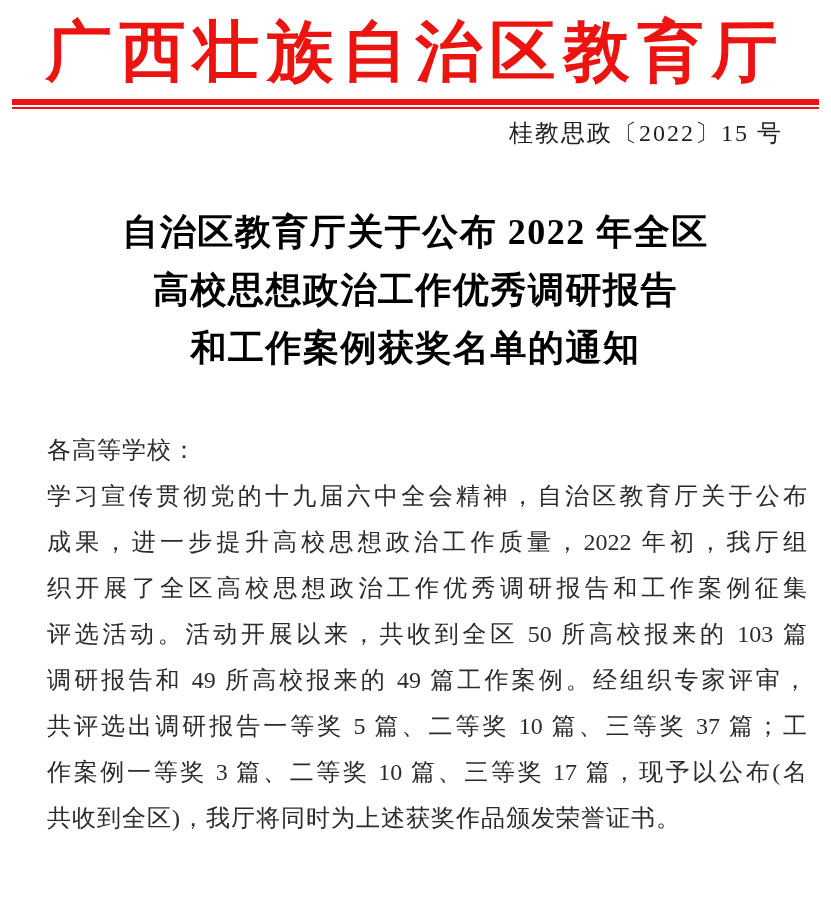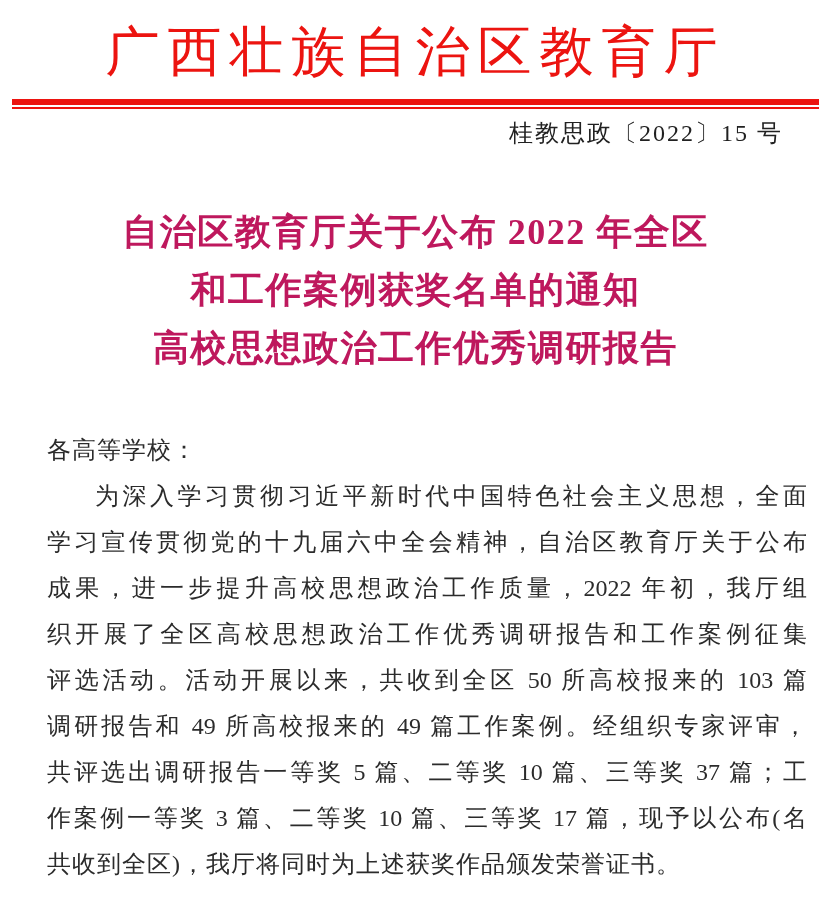--- a/index.html
+++ b/index.html
@@ -17,22 +17,22 @@
     width: 831px;
     height: 899px;
     background: var(--paper);
     overflow: hidden;
   }
   
   .agency {
     margin-top: 22px;
     text-align: center;
     color: var(--accent-red);
-    font-size: 54px;
-    font-weight: normal;
+    font-size: 66px;
+    font-weight: bold;
     line-height: 60px;
     letter-spacing: 8px;
     white-space: nowrap;
   }
   
   .divider {
     margin: 17px auto 0 12px;
     width: 807px;
     height: 10px;
     border-top: 6px solid var(--accent-red);
@@ -46,21 +46,21 @@
     color: var(--ink);
     font-size: 24px;
     line-height: 30px;
     letter-spacing: 2px;
     padding-left: 12px;
   }
   
   .title {
     margin-top: 55px;
     text-align: center;
-    color: #be185d;
+    color: #000000;
     font-weight: bold;
     font-size: 36px;
     line-height: 58px;
     letter-spacing: 1.5px;
   }
   
   .body-block {
     margin-top: 50px;
     padding: 0 24px 0 47px;
     color: #2b2b2b;
@@ -90,27 +90,26 @@
 <div class="page">
 
   <div class="agency">广西壮族自治区教育厅</div>
 
   <div class="divider"></div>
 
   <div class="doc-number">桂教思政〔2022〕15 号</div>
 
   <div class="title">
     <div class="title-line">自治区教育厅关于公布 2022 年全区</div>
+    <div class="title-line">高校思想政治工作优秀调研报告</div>
     <div class="title-line">和工作案例获奖名单的通知</div>
-    <div class="title-line">高校思想政治工作优秀调研报告</div>
   </div>
 
   <div class="body-block">
     <div class="salutation">各高等学校：</div>
-    <div class="para-line indent">为深入学习贯彻习近平新时代中国特色社会主义思想，全面</div>
     <div class="para-line">学习宣传贯彻党的十九届六中全会精神，自治区教育厅关于公布</div>
     <div class="para-line">成果，进一步提升高校思想政治工作质量，2022 年初，我厅组</div>
     <div class="para-line">织开展了全区高校思想政治工作优秀调研报告和工作案例征集</div>
     <div class="para-line">评选活动。活动开展以来，共收到全区 50 所高校报来的 103 篇</div>
     <div class="para-line">调研报告和 49 所高校报来的 49 篇工作案例。经组织专家评审，</div>
     <div class="para-line">共评选出调研报告一等奖 5 篇、二等奖 10 篇、三等奖 37 篇；工</div>
     <div class="para-line">作案例一等奖 3 篇、二等奖 10 篇、三等奖 17 篇，现予以公布(名</div>
     <div class="para-line last">共收到全区)，我厅将同时为上述获奖作品颁发荣誉证书。</div>
   </div>
 

